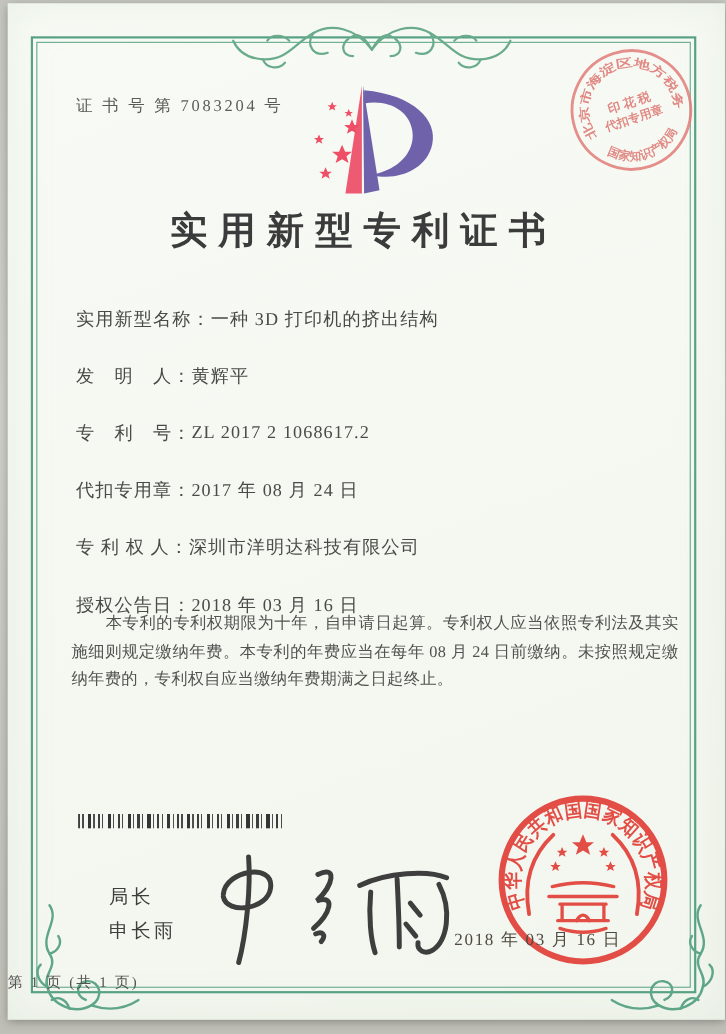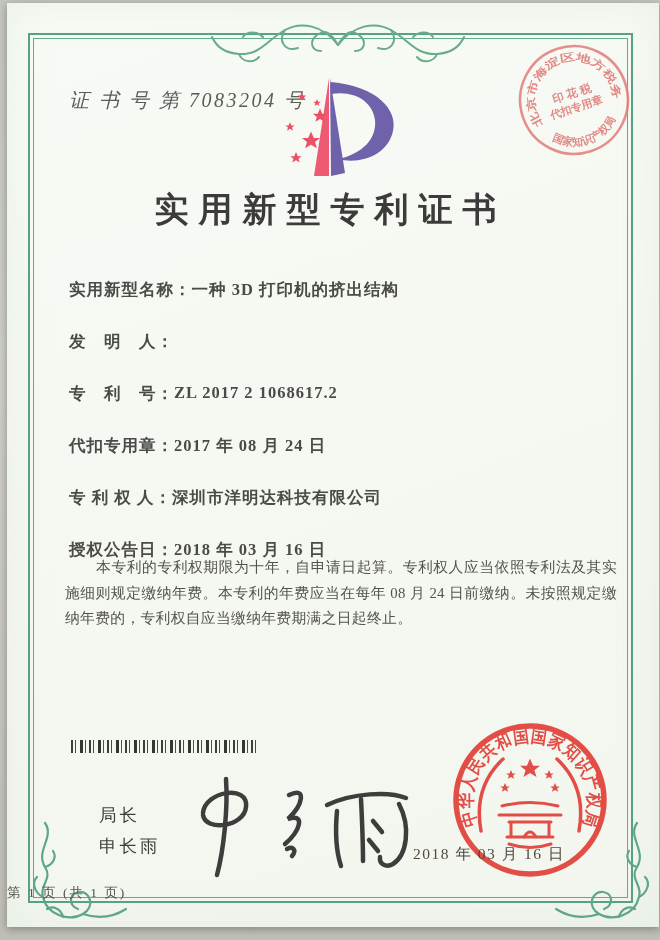--- a/index.html
+++ b/index.html
@@ -18,31 +18,30 @@
     border:2px solid #57a184;
   }
   .frame::after{
     content:"";position:absolute;inset:3px;border:1px solid #63a98c;
   }
   .ornament{position:absolute;pointer-events:none;}
   .orn-top{left:200px;top:12px;width:262px;height:52px;}
   .orn-bl{left:16px;top:818px;width:104px;height:102px;}
   .orn-br{left:548px;top:818px;width:104px;height:102px;transform:scaleX(-1);}
   .cert-no{
-    position:absolute;left:62px;top:84px;font-size:20px;color:#5b5b58;
+    position:absolute;left:62px;top:84px;font-size:15px;color:#5b5b58;
     letter-spacing:2.5px;
-    font-style:italic;
   }
   .logo{position:absolute;left:258px;top:68px;width:150px;height:120px;}
   .title{
     position:absolute;left:0;right:5px;top:184px;text-align:center;
     font-size:34px;font-weight:600;color:#3b3b3b;letter-spacing:10px;
   }
   .fields{position:absolute;left:62px;top:276px;width:540px;}
-  .field-row{height:52px;font-size:16.5px;color:#4a4a48;display:flex;font-weight:bold;}
+  .field-row{height:52px;font-size:16.5px;color:#4a4a48;display:flex;}
   .field-label{white-space:pre;letter-spacing:1px;}
   .field-value{letter-spacing:1px;}
   .body-text{position:absolute;left:58px;top:552px;width:552px;}
   .body-text p{
     margin:0;font-size:14.8px;line-height:25.6px;color:#525250;
     text-align:justify;text-indent:2.1em;letter-spacing:.3px;
   }
   .barcode{
     position:absolute;left:64px;top:737px;width:186px;height:13px;
     background:
@@ -132,20 +131,21 @@
 
   <div class="title">实用新型专利证书</div>
 
   <div class="fields">
     <div class="field-row">
       <span class="field-label">实用新型名称：</span>
       <span class="field-value">一种 3D 打印机的挤出结构</span>
     </div>
     <div class="field-row">
       <span class="field-label">发　明　人：</span>
+      <span class="field-value">黄辉平</span>
     </div>
     <div class="field-row">
       <span class="field-label">专　利　号：</span>
       <span class="field-value">ZL 2017 2 1068617.2</span>
     </div>
     <div class="field-row">
       <span class="field-label">代扣专用章：</span>
       <span class="field-value">2017 年 08 月 24 日</span>
     </div>
     <div class="field-row">

